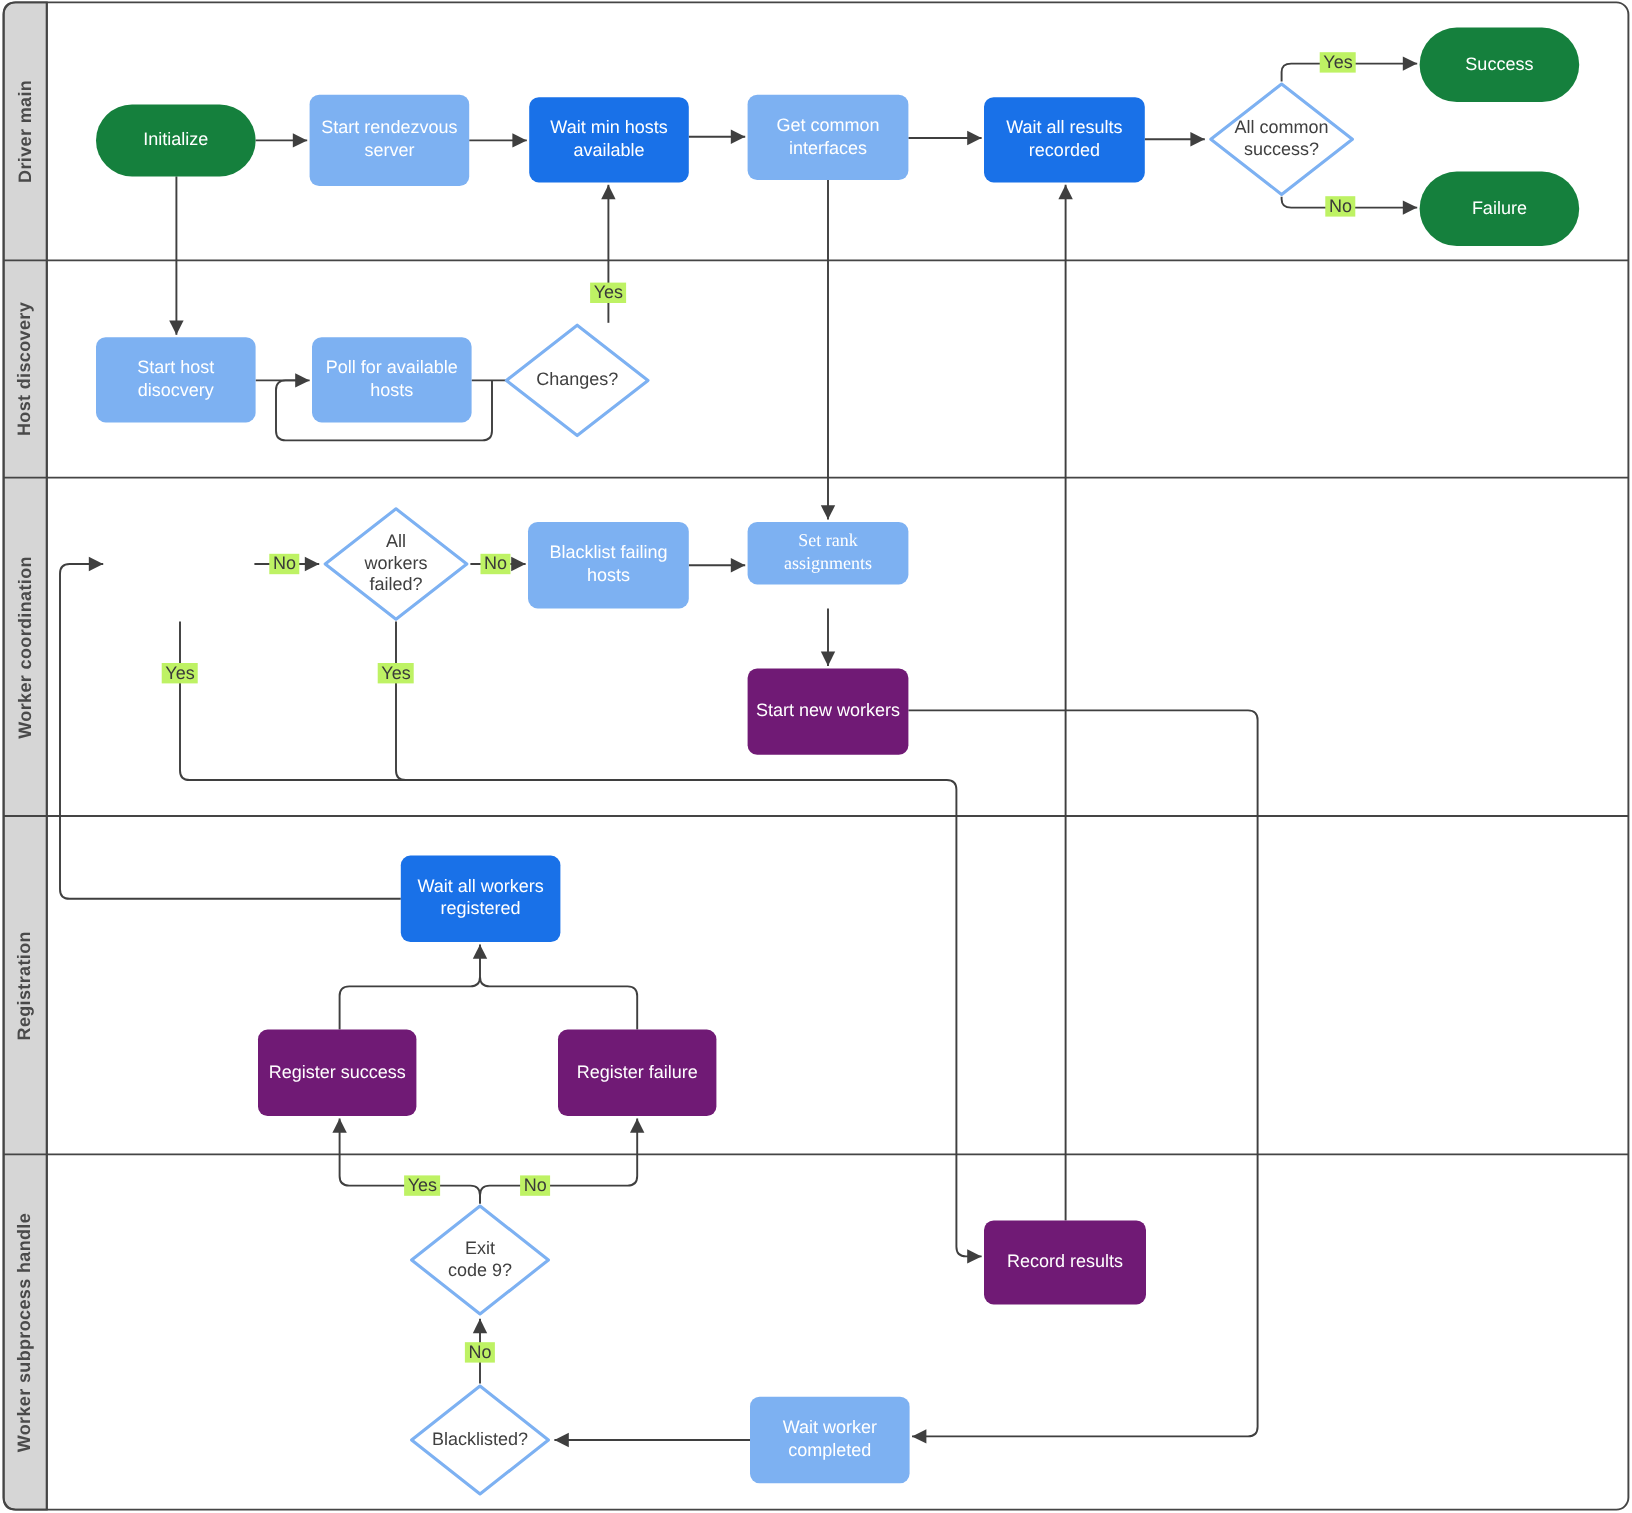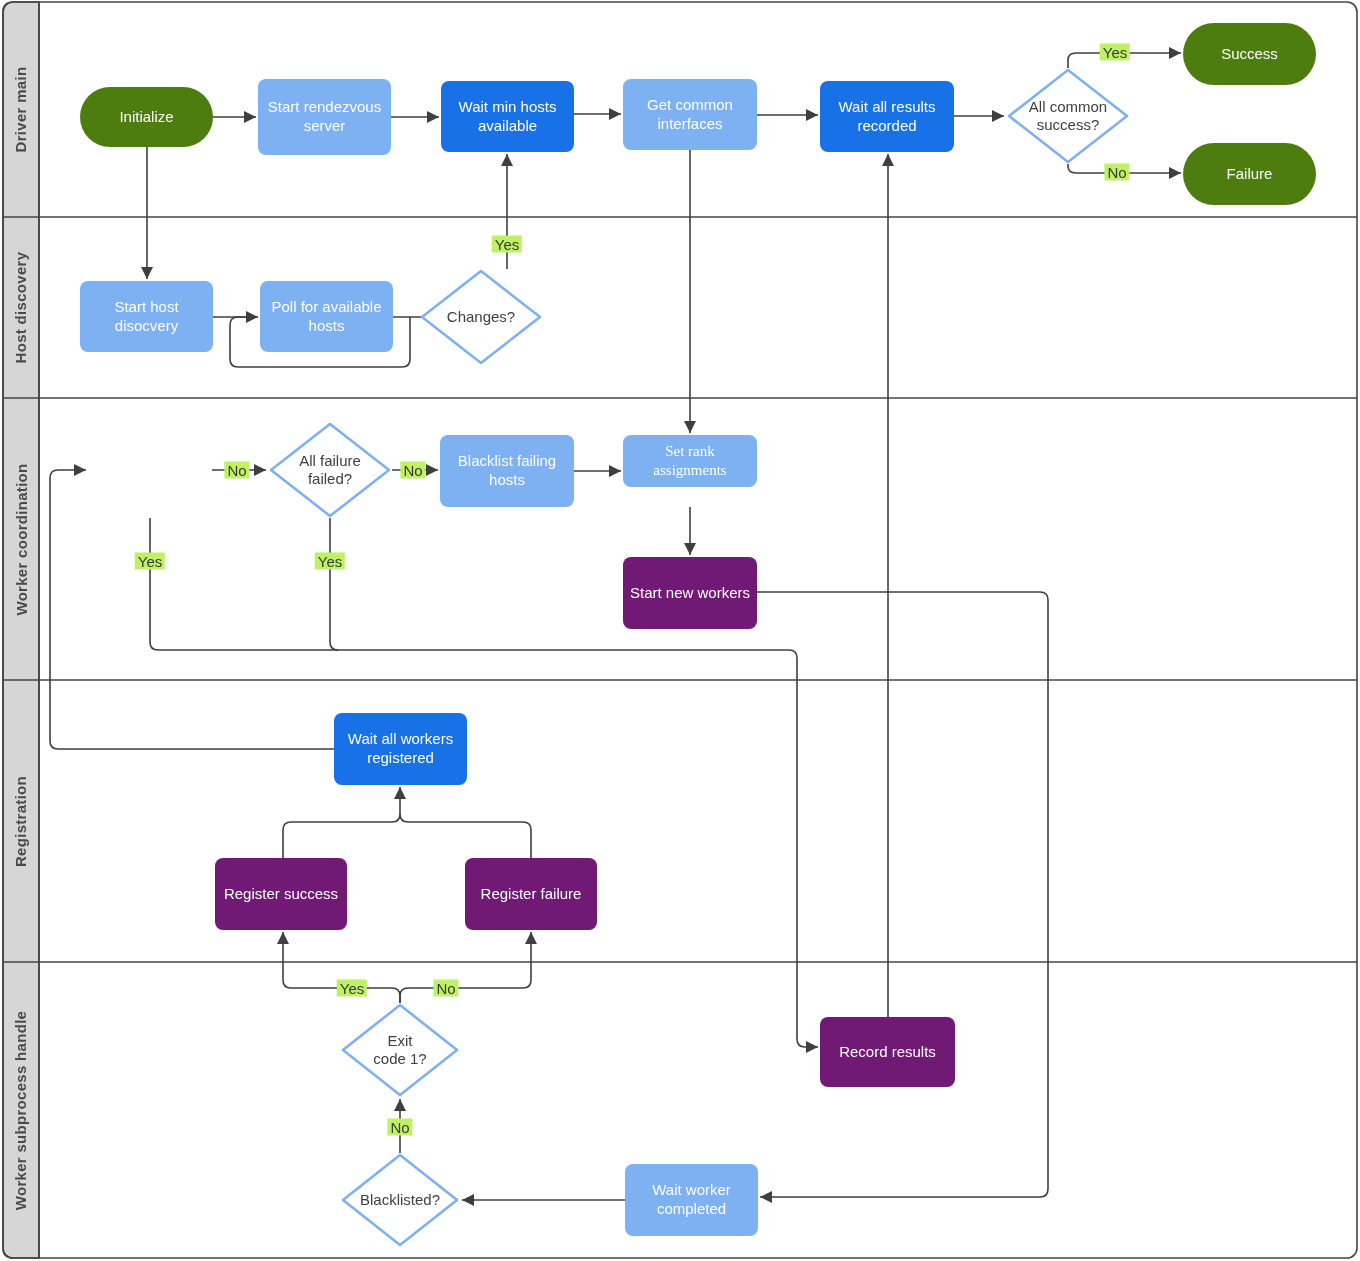--- a/index.html
+++ b/index.html
@@ -17,21 +17,21 @@
     transform:rotate(-90deg);white-space:nowrap;
     font-size:15px;font-weight:bold;color:#4a4a4a;letter-spacing:.3px;
   }
   
   .node{
     position:absolute;z-index:4;box-sizing:border-box;
     display:flex;align-items:center;justify-content:center;text-align:center;
     color:#ffffff;font-size:15px;line-height:1.25;border-radius:8px;padding:4px 6px;
   }
   .pill{border-radius:31px;}
-  .navy{background:#4d7c0f;text-align:right;}
+  .navy{background:#15803d;text-align:right;}
   .light{background:#7DB1F2;}
   .bright{background:#1971E8;}
   .teal{background:#701a75;}
   
   .diamond{
     position:absolute;z-index:4;display:flex;align-items:center;justify-content:center;
     text-align:center;color:#404040;font-size:15px;line-height:1.2;
   }
   .diamond svg{position:absolute;left:0;top:0;}
   .diamond .dlabel{position:relative;z-index:1;}
@@ -151,21 +151,21 @@
     <svg width="124" height="96">
         <polygon points="62,2 121,48 62,94 3,48" fill="#ffffff" stroke="#7DB1F2" stroke-width="2.6" stroke-linejoin="round"></polygon>
       </svg>
     <span class="dlabel">Changes?</span>
   </div>
 
   <div class="diamond" style="left:268px;top:422px;width:124px;height:96px;">
     <svg width="124" height="96">
         <polygon points="62,2 121,48 62,94 3,48" fill="#ffffff" stroke="#7DB1F2" stroke-width="2.6" stroke-linejoin="round"></polygon>
       </svg>
-    <span class="dlabel" style="width:64px;">All failure failed?</span>
+    <span class="dlabel" style="width:64px;">All workers failed?</span>
   </div>
   <div class="node light" style="left:440px;top:435px;width:134px;height:72px;">
       <span>Blacklist failing hosts</span>
     </div>
   <div class="node light" style="left:623px;top:435px;width:134px;height:52px;font-family:Liberation Serif, serif;">
       <span>Set rank assignments</span>
     </div>
   <div class="node teal" style="left:623px;top:557px;width:134px;height:72px;">
       <span>Start new workers</span>
     </div>
@@ -177,21 +177,21 @@
       <span>Register success</span>
     </div>
   <div class="node teal" style="left:465px;top:858px;width:132px;height:72px;">
       <span>Register failure</span>
     </div>
 
   <div class="diamond" style="left:340px;top:1003px;width:120px;height:94px;">
     <svg width="120" height="94">
         <polygon points="60,2 117,47 60,92 3,47" fill="#ffffff" stroke="#7DB1F2" stroke-width="2.6" stroke-linejoin="round"></polygon>
       </svg>
-    <span class="dlabel" style="width:58px;">Exit code 1?</span>
+    <span class="dlabel" style="width:58px;">Exit code 9?</span>
   </div>
   <div class="node teal" style="left:820px;top:1017px;width:135px;height:70px;">
       <span>Record results</span>
     </div>
   <div class="diamond" style="left:340px;top:1153px;width:120px;height:94px;">
     <svg width="120" height="94">
         <polygon points="60,2 117,47 60,92 3,47" fill="#ffffff" stroke="#7DB1F2" stroke-width="2.6" stroke-linejoin="round"></polygon>
       </svg>
     <span class="dlabel">Blacklisted?</span>
   </div>

